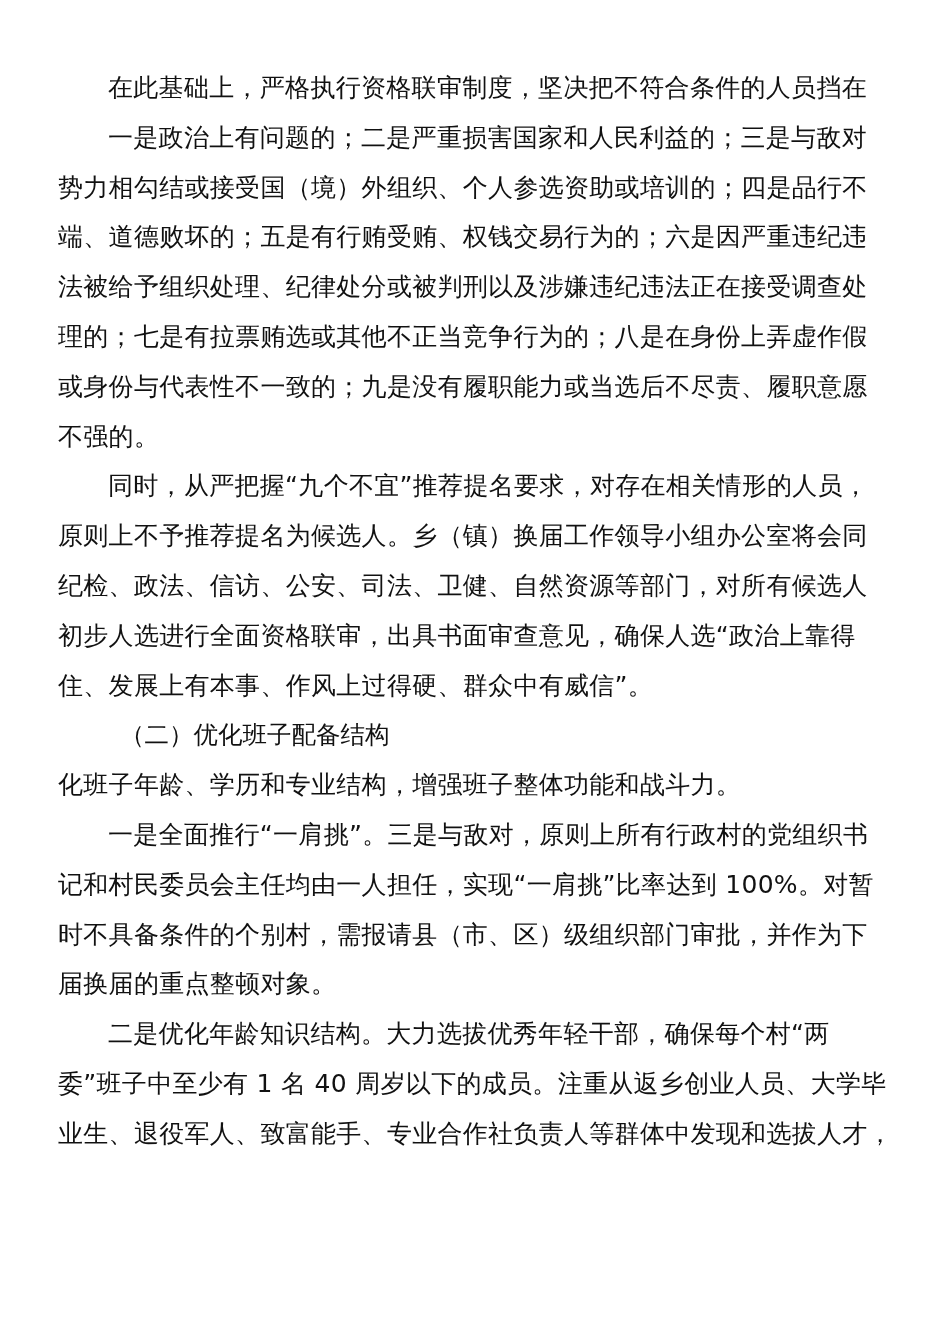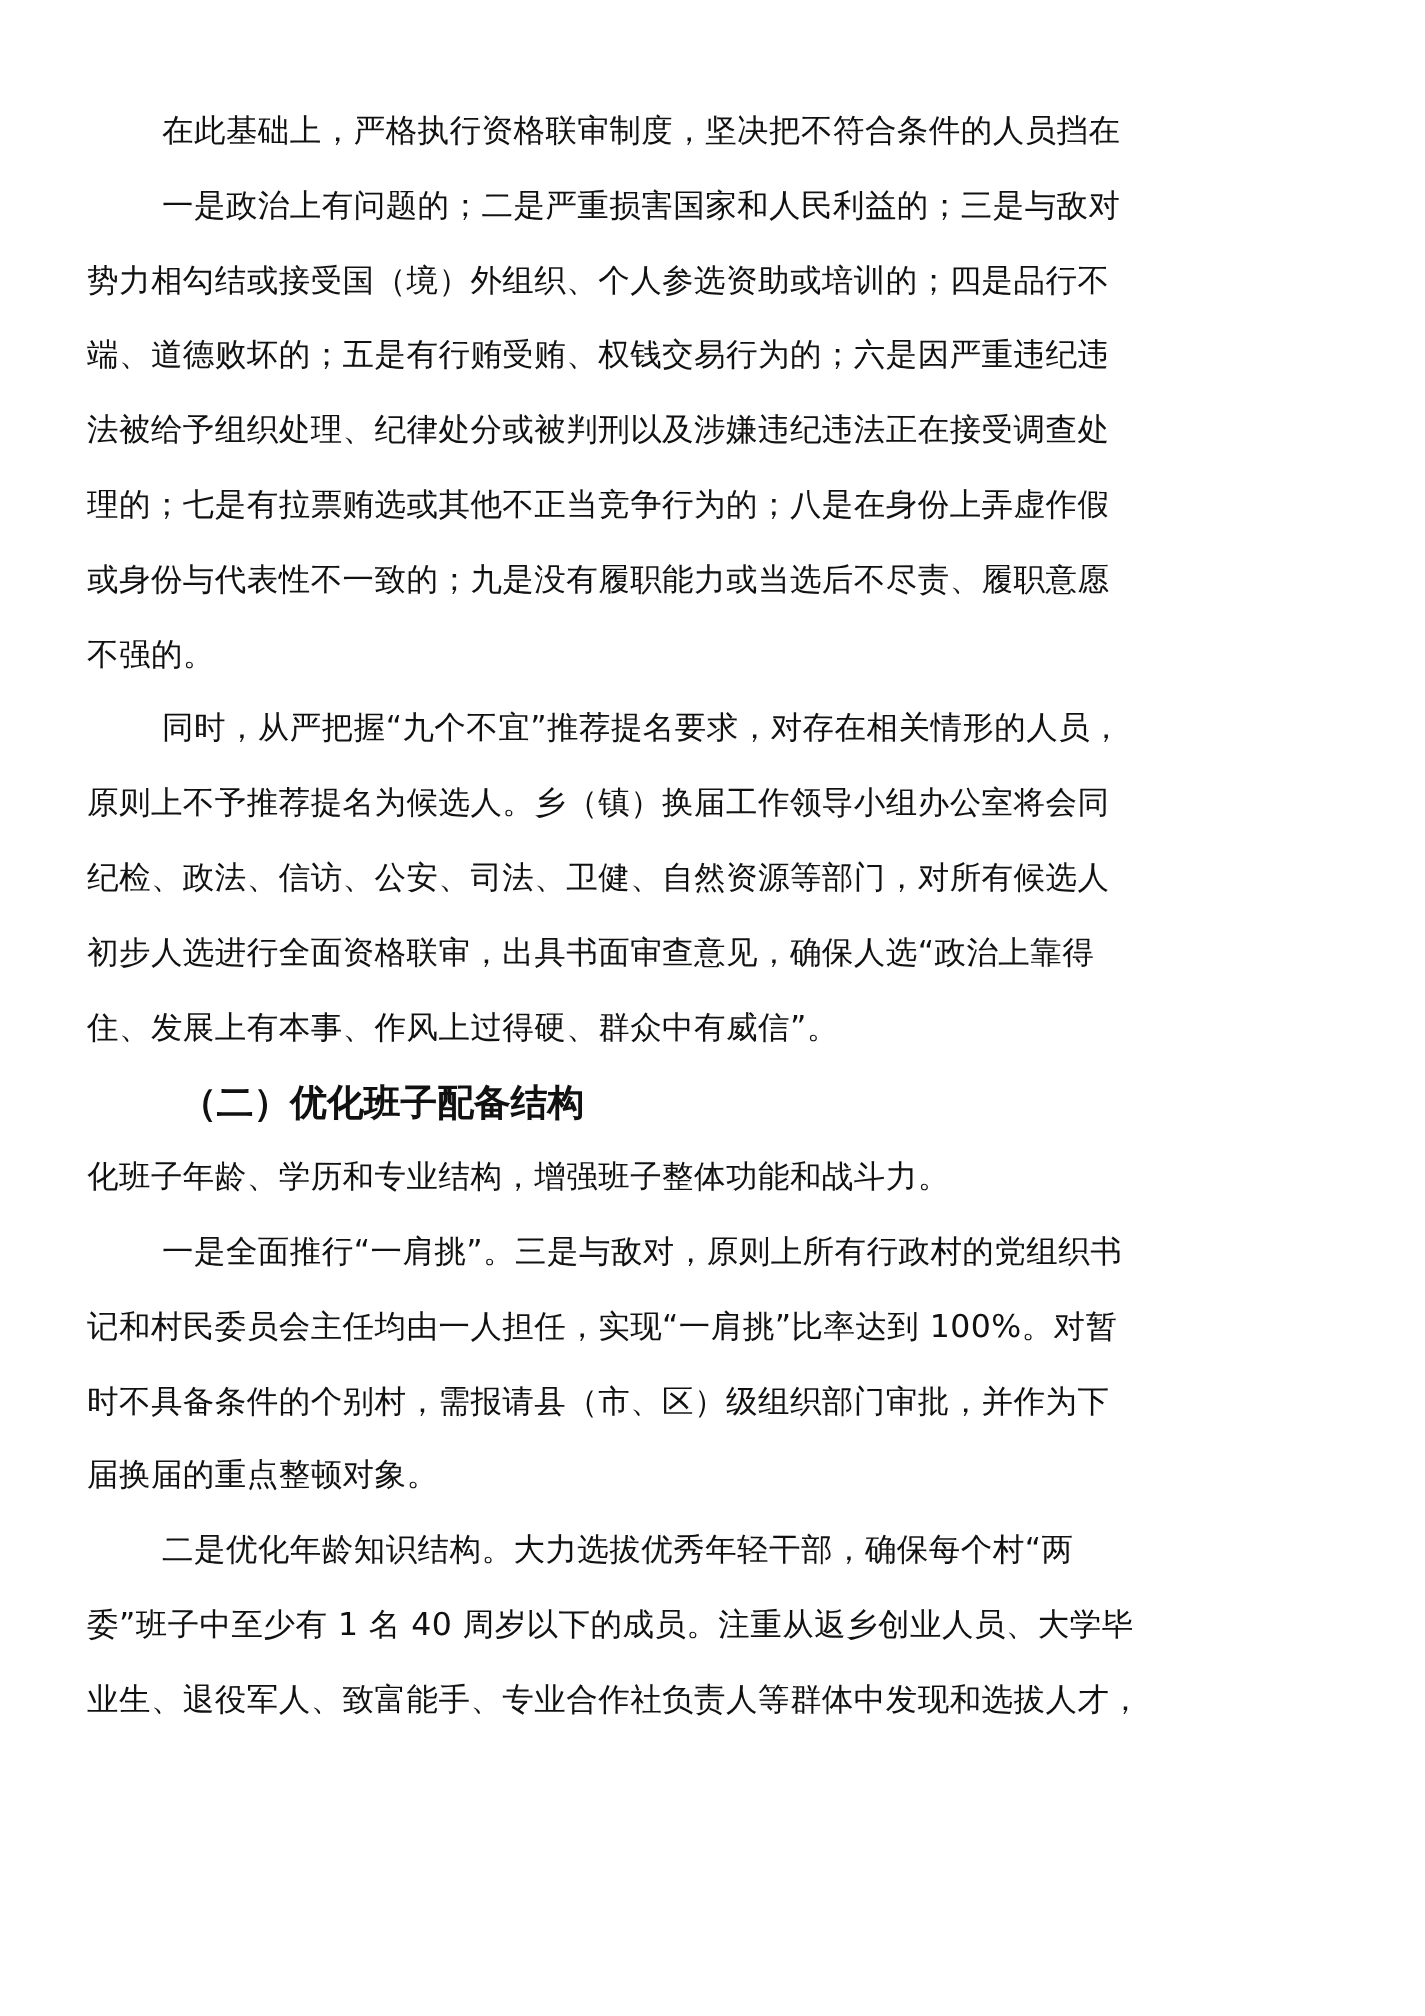--- a/index.html
+++ b/index.html
@@ -16,41 +16,41 @@
     color: #111111;
   }
   .page {
     position: absolute;
     left: 58px;
     top: 63px;
     width: 820px;
   }
   .para {
     margin: 0;
-    font-size: 21px;
+    font-size: 25px;
     line-height: 49.8px;
     text-indent: 50px;
     text-align: justify;
     text-align-last: left;
     letter-spacing: 0.3px;
     word-break: break-all;
   }
   .para .ln {
     display: block;
     white-space: nowrap;
     text-indent: 0;
   }
   .para .ln.first {
     padding-left: 50px;
   }
   .heading {
     margin: 0;
     font-size: 24.5px;
     line-height: 49.8px;
-    font-weight: bold;
+    font-weight: normal;
     padding-left: 62px;
     white-space: nowrap;
   }
 </style>
 </head>
 <body>
 
 <div class="page">
 
   <p class="para">

